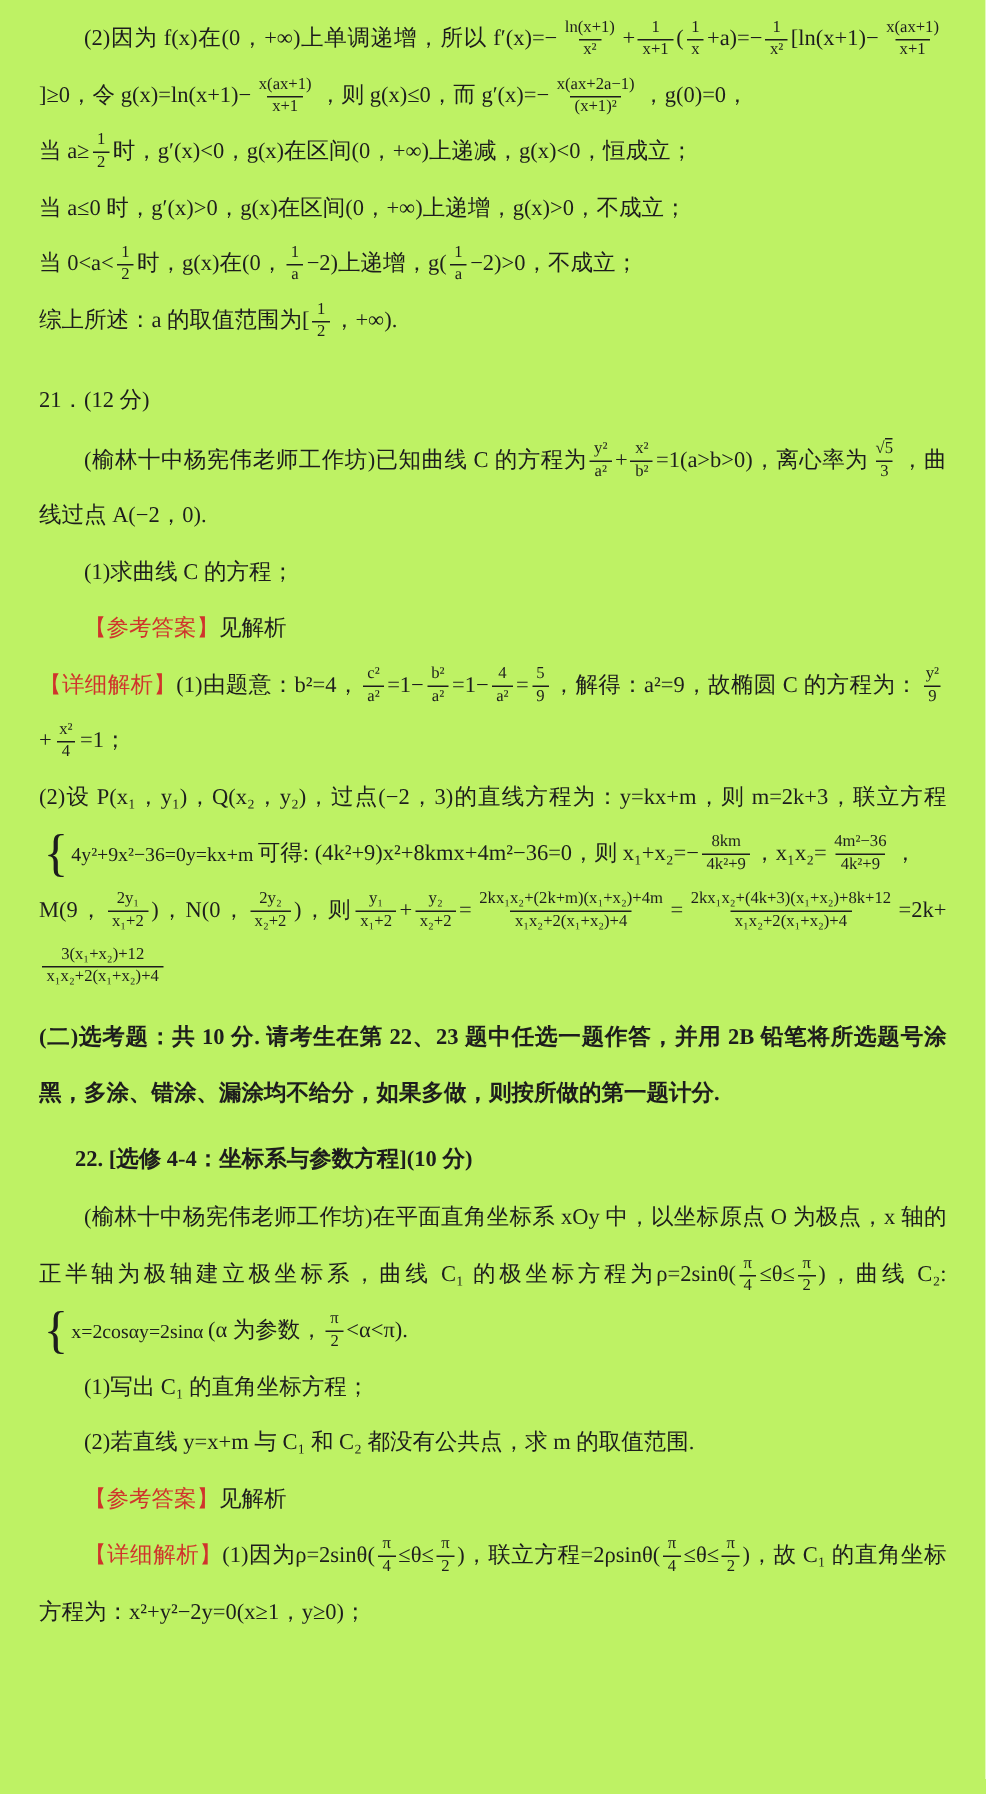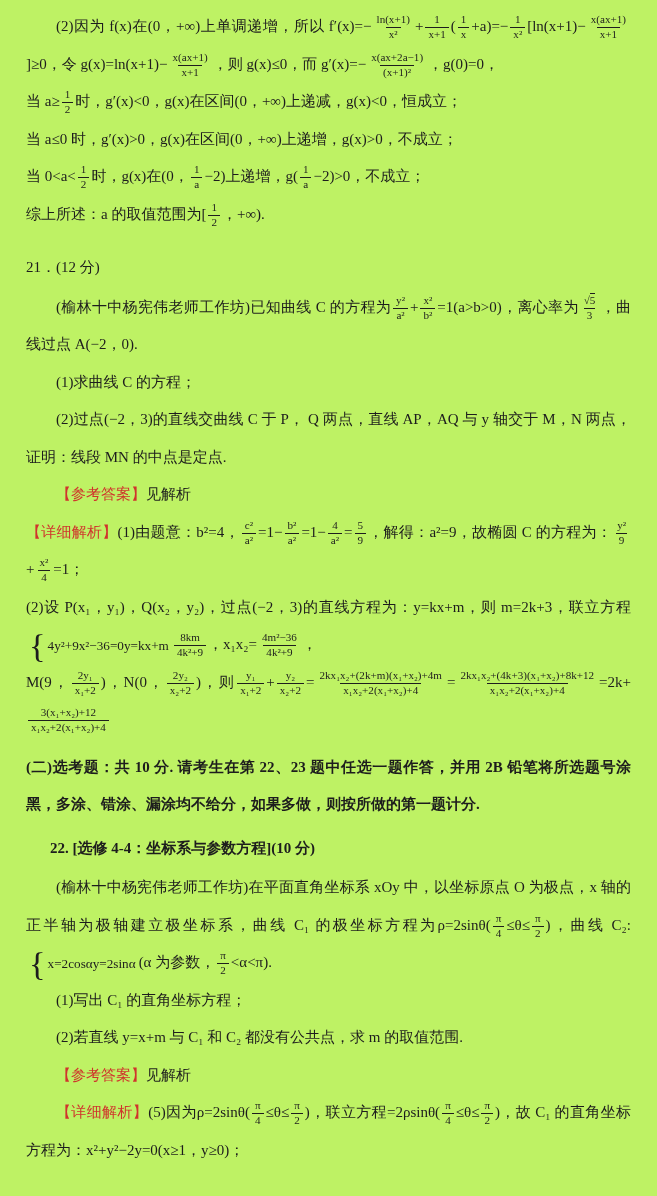--- a/index.html
+++ b/index.html
@@ -123,21 +123,20 @@
           <span class="num">y²</span>
           <span class="den">a²</span>
         </span><span data-name="text-run">+</span><span class="frac" data-name="fraction">
           <span class="num">x²</span>
           <span class="den">b²</span>
         </span><span data-name="text-run">=1(a&gt;b&gt;0)，离心率为</span><span class="frac" data-name="fraction">
           <span class="num">√<span class="rad">5</span></span>
           <span class="den">3</span>
         </span><span data-name="text-run">，曲线过点 A(−2，0).</span></div>
       <div class="line ind" data-name="q21-part1"><span data-name="text-run">(1)求曲线 C 的方程；</span></div>
-      <div class="line ind" data-name="q21-part2"><span data-name="text-run">(2)过点(−2，3)的直线交曲线 C 于 P， Q 两点，直线 AP，AQ 与 y 轴交于 M，N 两点，证明：线段 MN 的中点是定点.</span></div>
       <div class="line ind" data-name="q21-ref-answer"><span class="red" data-name="answer-label">【参考答案】</span><span data-name="text-run">见解析</span></div>
       <div class="line" data-name="q21-analysis-p1"><span class="red" data-name="answer-label">【详细解析】</span><span data-name="text-run">(1)由题意：b²=4，</span><span class="frac" data-name="fraction">
           <span class="num">c²</span>
           <span class="den">a²</span>
         </span><span data-name="text-run">=1−</span><span class="frac" data-name="fraction">
           <span class="num">b²</span>
           <span class="den">a²</span>
         </span><span data-name="text-run">=1−</span><span class="frac" data-name="fraction">
           <span class="num">4</span>
           <span class="den">a²</span>
@@ -150,21 +149,21 @@
         </span><span data-name="text-run">+</span><span class="frac" data-name="fraction">
           <span class="num">x²</span>
           <span class="den">4</span>
         </span><span data-name="text-run">=1；</span></div>
       <div class="line" data-name="q21-analysis-p2"><span data-name="text-run">(2)设 P(x₁，y₁)，Q(x₂，y₂)，过点(−2，3)的直线方程为：y=kx+m，则 m=2k+3，联立方程</span><span class="cases" data-name="cases-system">
           <span class="brace" data-name="left-brace">{</span>
           <span class="col">
             <span data-name="cases-row">4y²+9x²−36=0</span>
             <span data-name="cases-row">y=kx+m</span>
           </span>
-        </span><span class="frac" data-name="fraction">
+        </span><span data-name="text-run">可得: (4k²+9)x²+8kmx+4m²−36=0，则 x₁+x₂=−</span><span class="frac" data-name="fraction">
           <span class="num">8km</span>
           <span class="den">4k²+9</span>
         </span><span data-name="text-run">，x₁x₂=</span><span class="frac" data-name="fraction">
           <span class="num">4m²−36</span>
           <span class="den">4k²+9</span>
         </span><span data-name="text-run">，</span></div>
       <div class="line" data-name="q21-analysis-p3"><span data-name="text-run">M(9，</span><span class="frac" data-name="fraction">
           <span class="num">2y₁</span>
           <span class="den">x₁+2</span>
         </span><span data-name="text-run">)，N(0，</span><span class="frac" data-name="fraction">
@@ -200,21 +199,21 @@
             <span data-name="cases-row">x=2cosα</span>
             <span data-name="cases-row">y=2sinα</span>
           </span>
         </span><span data-name="text-run">(α 为参数，</span><span class="frac" data-name="fraction">
           <span class="num">π</span>
           <span class="den">2</span>
         </span><span data-name="text-run">&lt;α&lt;π).</span></div>
       <div class="line ind" data-name="q22-part1"><span data-name="text-run">(1)写出 C₁ 的直角坐标方程；</span></div>
       <div class="line ind" data-name="q22-part2"><span data-name="text-run">(2)若直线 y=x+m 与 C₁ 和 C₂ 都没有公共点，求 m 的取值范围.</span></div>
       <div class="line ind" data-name="q22-ref-answer"><span class="red" data-name="answer-label">【参考答案】</span><span data-name="text-run">见解析</span></div>
-      <div class="line ind" data-name="q22-analysis-p1"><span class="red" data-name="answer-label">【详细解析】</span><span data-name="text-run">(5)因为ρ=2sinθ(</span><span class="frac" data-name="fraction">
+      <div class="line ind" data-name="q22-analysis-p1"><span class="red" data-name="answer-label">【详细解析】</span><span data-name="text-run">(1)因为ρ=2sinθ(</span><span class="frac" data-name="fraction">
           <span class="num">π</span>
           <span class="den">4</span>
         </span><span data-name="text-run">≤θ≤</span><span class="frac" data-name="fraction">
           <span class="num">π</span>
           <span class="den">2</span>
         </span><span data-name="text-run">)，联立方程=2ρsinθ(</span><span class="frac" data-name="fraction">
           <span class="num">π</span>
           <span class="den">4</span>
         </span><span data-name="text-run">≤θ≤</span><span class="frac" data-name="fraction">
           <span class="num">π</span>

